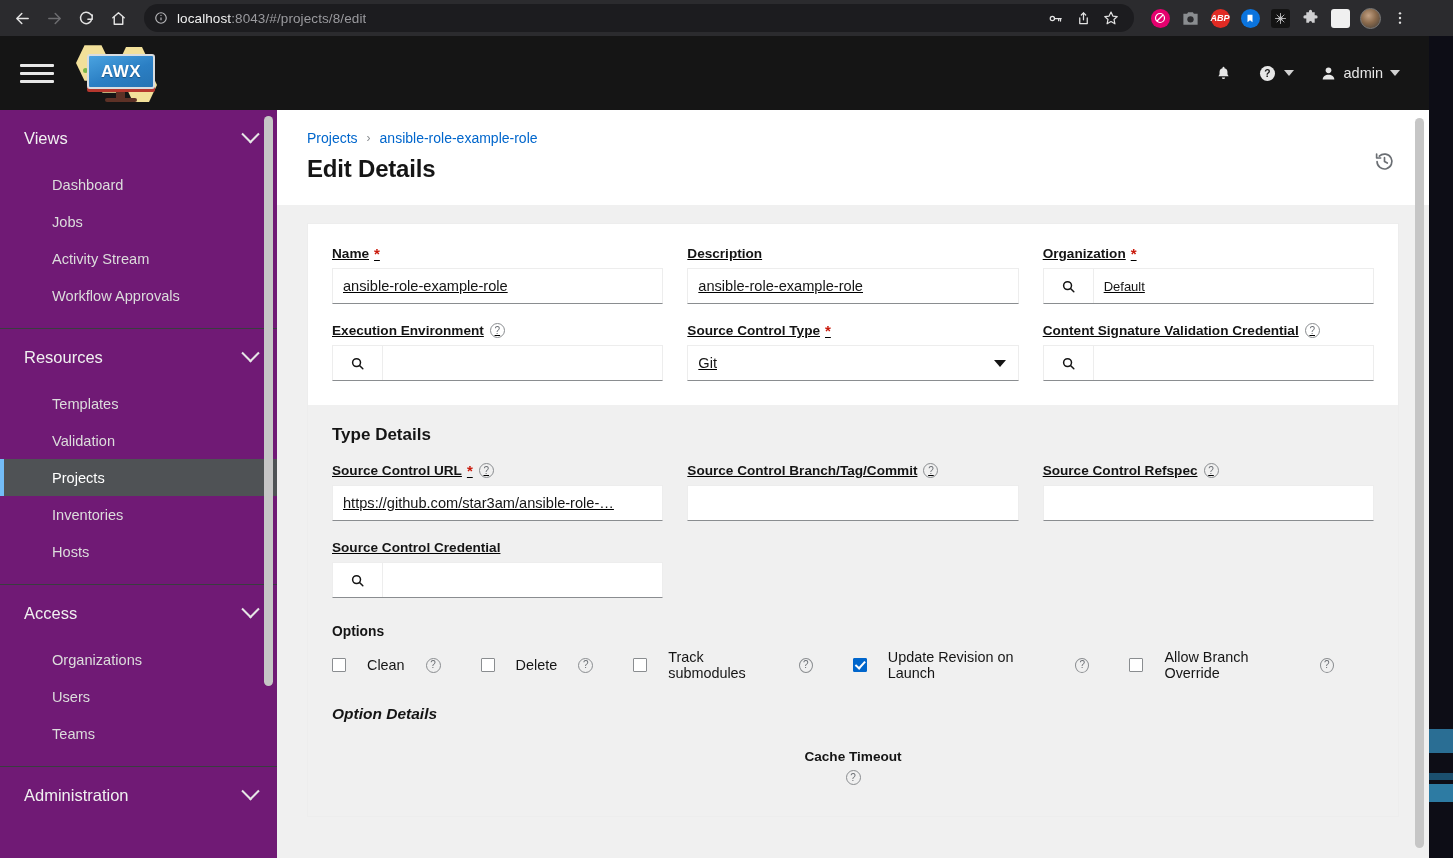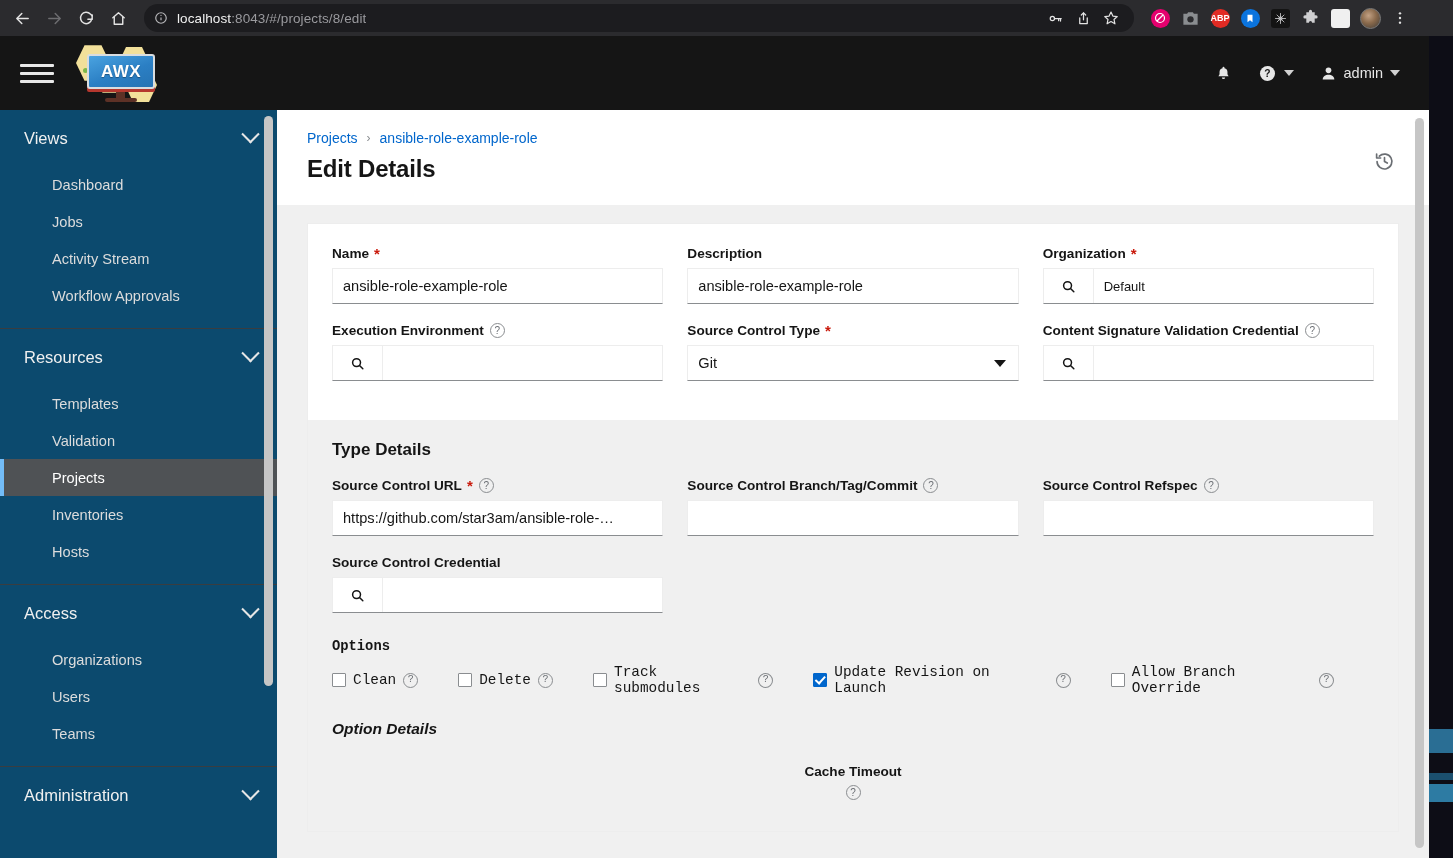--- a/index.html
+++ b/index.html
@@ -40,21 +40,21 @@
   }
   .omni-info { color: #b8b8bb; margin-right: 9px; display:flex; align-items:center;}
   .omni-url {
     color: #9a9a9e; font-size: 13.5px;
     white-space: nowrap; overflow: hidden;
     letter-spacing: .1px;
   }
   .omni-url b { color: #f1f1f1; font-weight: 400; }
   .omni-right { display: flex; align-items: center; margin-left: auto; gap: 2px; }
   .omni-right .nav-btn { margin: 0; width: 26px; height: 26px; }
-  .ext-bar { display: flex; align-items: center; gap: 2px; padding-left: 6px;}
+  .ext-bar { display: flex; align-items: center; gap: 2px; padding-left: 6px; font-style: italic;}
   .ext {
     width: 28px; height: 28px;
     display: flex; align-items: center; justify-content: center;
     flex: 0 0 auto;
   }
   .ext-circle {
     width: 19px; height: 19px; border-radius: 50%;
     display: flex; align-items: center; justify-content: center;
     font-size: 9px; font-weight: bold; color: #fff;
   }
@@ -121,21 +121,21 @@
   .caret-down {
     width: 0; height: 0;
     border-left: 5px solid transparent; border-right: 5px solid transparent;
     border-top: 6px solid #d2d2d2;
   }
 
   .body-wrap { display: flex; height: 748px; }
 
   
   .sidebar {
-    width: 277px; background: #0c4a6e;
+    width: 277px; background: #701a75;
     position: relative;
     flex: 0 0 277px;
     overflow: hidden;
   }
   .sb-section {
     display: flex; align-items: center; justify-content: space-between;
     padding: 0 20px 0 24px; height: 56px;
     color: #f0f0f0; font-size: 16.5px;
   }
   .sb-chevron {
@@ -184,21 +184,21 @@
     background: #fff;
     border: 1px solid #ededed;
   }
   .card-pad { padding: 22px 24px 24px 24px; }
   .grid3 {
     display: grid;
     grid-template-columns: 1fr 1fr 1fr;
     column-gap: 24px;
     row-gap: 19px;
   }
-  .field { min-width: 0; }
+  .field { min-width: 0; text-decoration: underline; }
   .flabel {
     display: flex; align-items: center; gap: 6px;
     font-size: 13.6px; font-weight: bold; color: #151515;
     margin-bottom: 7px;
   }
   .req { color: #c9190b; font-size: 15px; line-height: 1; margin-left: -1px;}
   .helpicon {
     width: 15px; height: 15px; border-radius: 50%;
     border: 1.3px solid #8a8d90; color: #6a6e73;
     font-size: 10px; font-weight: normal;
@@ -228,26 +228,26 @@
     width: 50px; display: flex; align-items: center; justify-content: center;
     border-right: 1px solid #ededed;
     color: #151515;
   }
   .lookup-val {
     flex: 1 1 auto; display: flex; align-items: center;
     padding: 0 10px; font-size: 13px; color: #151515;
     white-space: nowrap; overflow: hidden;
   }
 
-  .section-gray { background: #f0f0f0; padding: 20px 24px 24px 24px; margin-top: 15px; }
+  .section-gray { background: #f0f0f0; padding: 20px 24px 24px 24px; }
   .section-title { font-size: 17px; font-weight: bold; color: #151515; margin-bottom: 18px; }
   .sub-title { font-size: 15.5px; font-weight: bold; color: #151515; margin: 14px 0 9px 0; font-style: italic; }
   .opt-title { font-size: 13.8px; font-weight: bold; color: #151515; margin-bottom: 10px; }
   .checks { display: flex; align-items: center; gap: 0; }
-  .check-item { display: flex; align-items: center; gap: 7px; margin-right: 40px; }
+  .check-item { display: flex; align-items: center; gap: 21px; margin-right: 40px; }
   .cbox {
     width: 14px; height: 14px; border: 1.3px solid #8a8d90; background: #fff;
     border-radius: 1px; flex: 0 0 auto;
   }
   .cbox.checked {
     background: #06c; border-color: #06c;
     display: flex; align-items: center; justify-content: center;
   }
   .cbox.checked::after {
     content: ""; width: 4px; height: 8px;
@@ -661,21 +661,21 @@
                   <svg width="15" height="15" viewBox="0 0 24 24" fill="none" stroke="#151515" stroke-width="2.4" stroke-linecap="round">
                       <circle cx="10.5" cy="10.5" r="6.3"></circle>
                       <line x1="15.2" y1="15.2" x2="20.5" y2="20.5"></line>
                     </svg>
                 </div>
                 <div class="lookup-val"></div>
               </div>
             </div>
           </div>
 
-          <div style="margin-top:26px;font-family:Liberation Mono, monospace;">
+          <div style="margin-top:26px;">
             <div class="opt-title">Options</div>
             <div class="checks">
 
               <div class="check-item">
                 <span class="cbox"></span>
                 <span class="check-label">Clean</span>
                 <span class="helpicon">?</span>
               </div>
 
               <div class="check-item">

